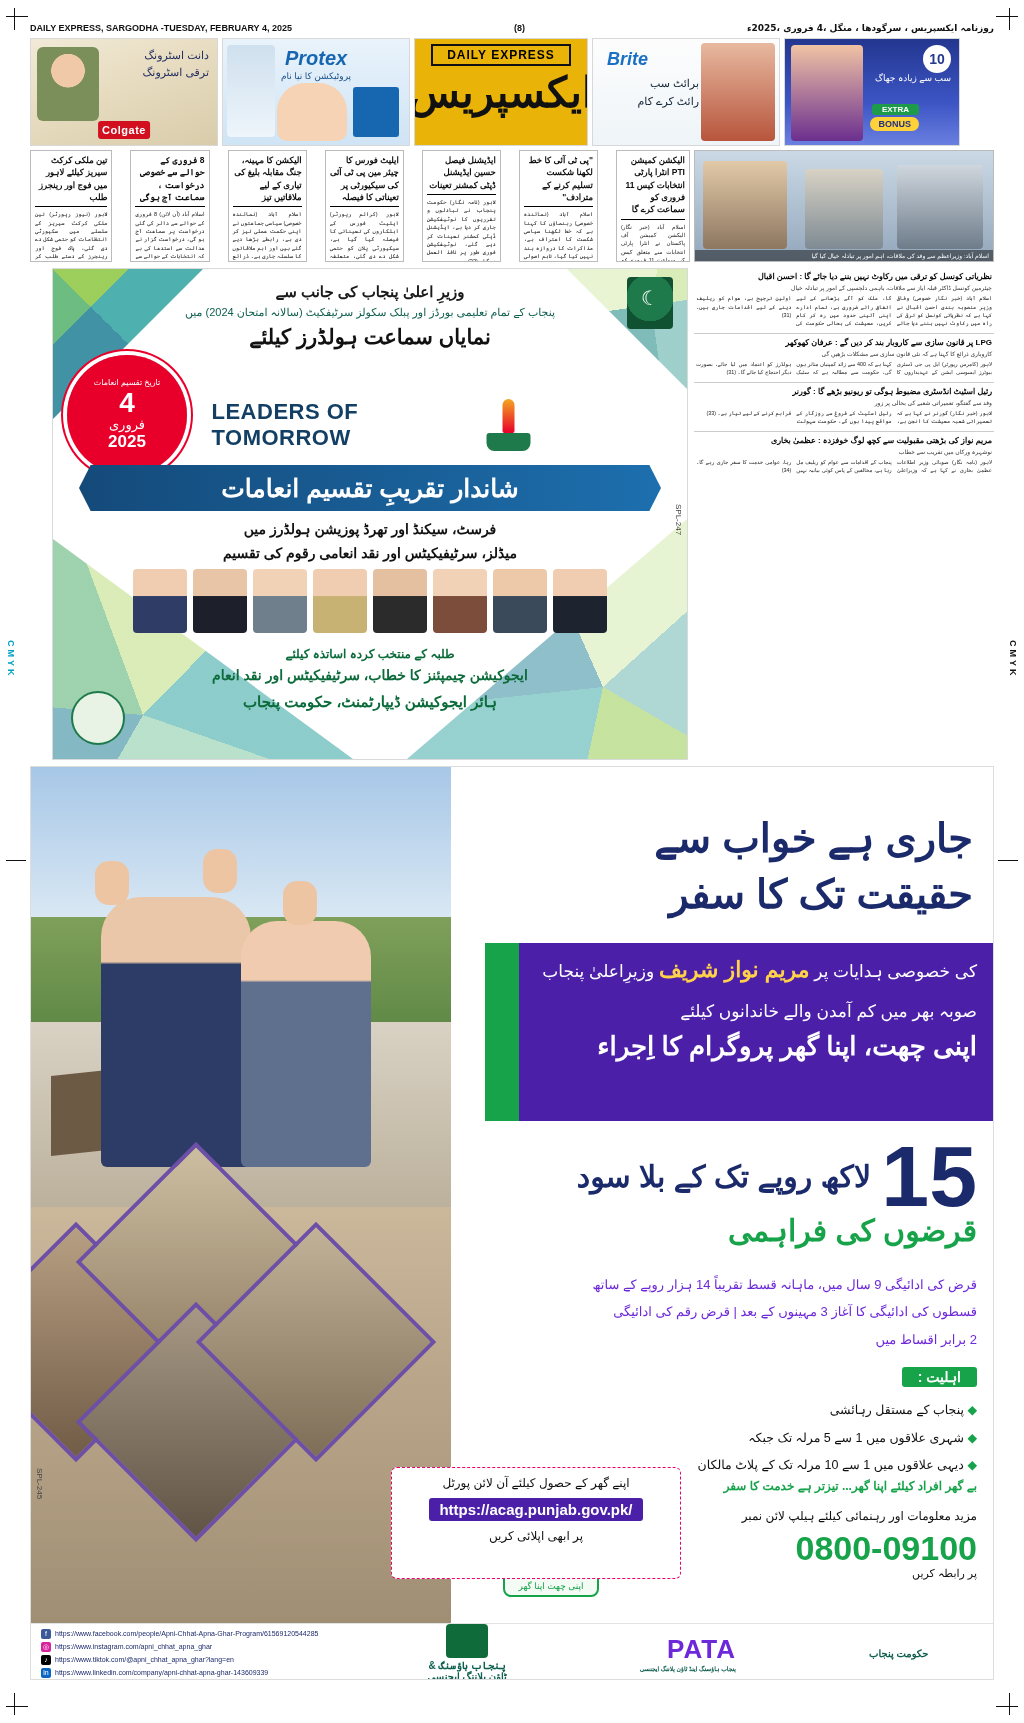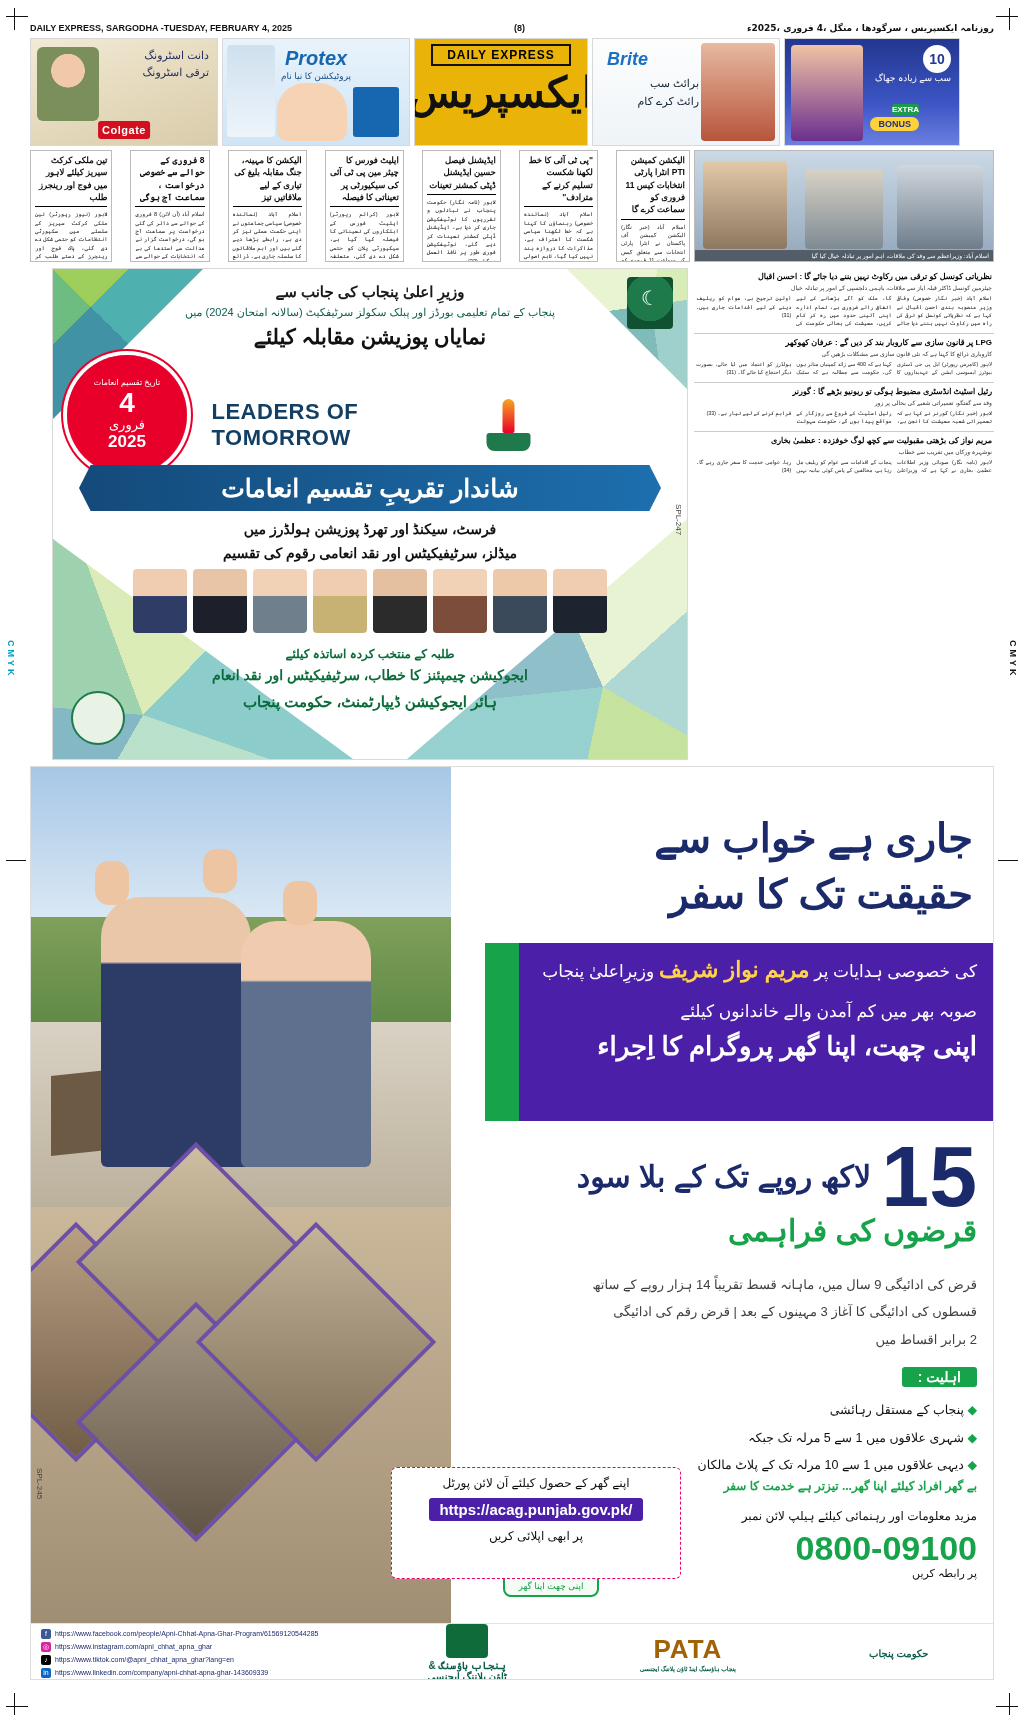--- a/index.html
+++ b/index.html
@@ -62,21 +62,21 @@
   .protex-pack { position:absolute; right:10px; bottom:8px; width:46px; height:50px; background:#1666b0; border-radius:3px; }
   .protex-doc { position:absolute; left:4px; top:6px; width:48px; height:92px; border-radius:4px; background:linear-gradient(180deg,#cfe0ee,#eef5fb); }
   .nameplate-box { position:absolute; inset:0; display:flex; flex-direction:column; align-items:center; }
   .nameplate-top { font-size:12px; font-weight:bold; letter-spacing:1px; border:2px solid #111; padding:2px 14px; margin-top:5px; }
   .nameplate-urdu { font-size:42px; font-weight:bold; color:#111; margin-top:2px; direction:rtl; }
   .brite-logo { position:absolute; left:14px; top:10px; color:#1b6fc4; font-weight:bold; font-style:italic; font-size:18px; }
   .brite-urdu { position:absolute; left:10px; top:36px; font-size:11px; color:#123; line-height:1.6; direction:rtl; text-align:right; width:96px; }
   .brite-woman { position:absolute; right:4px; top:4px; width:74px; height:98px; border-radius:4px; background:linear-gradient(180deg,#e7b9a0,#b7553c); }
   .surf-badge { position:absolute; right:8px; top:6px; background:#fff; color:#233a8f; border-radius:50%; width:28px; height:28px; font-size:14px; font-weight:bold; display:flex; align-items:center; justify-content:center; }
   .surf-bonus { position:absolute; right:40px; bottom:14px; background:#ffd23a; color:#22307e; font-size:9px; font-weight:bold; padding:2px 8px; border-radius:9px; }
-  .surf-extra { position:absolute; right:40px; bottom:30px; background:#1d9a4a; color:#fff; font-size:8px; font-weight:bold; padding:1px 0; border-radius:3px; }
+  .surf-extra { position:absolute; right:40px; bottom:30px; background:#1d9a4a; color:#fff; font-size:8px; font-weight:bold; padding:1px 10px; border-radius:3px; }
   .surf-urdu { position:absolute; right:8px; top:34px; font-size:9px; color:#fff; direction:rtl; }
   .surf-woman { position:absolute; left:6px; top:6px; width:72px; height:96px; border-radius:4px; background:linear-gradient(180deg,#f0c3a4,#6b2f8f); }
 
   
   .newsband { position: absolute; left: 30px; top: 150px; width: 660px; height: 112px; display: flex; gap: 18px; }
   .newscol { border: 1px solid #bbb; background:#fff; padding: 3px 4px; overflow:hidden; }
   .news-h { font-size: 8.5px; font-weight: bold; color:#111; text-align:right; direction:rtl; line-height:1.45; border-bottom:1px solid #000; padding-bottom:3px; margin-bottom:3px; }
   .news-b { font-size: 5.6px; color:#222; text-align:justify; direction:rtl; line-height:1.5; }
   .news-photo { position:absolute; left:694px; top:150px; width:300px; height:112px; border:1px solid #bbb; background:linear-gradient(180deg,#cbd9e6,#93a7bb); overflow:hidden;}
   .np-caption { position:absolute; left:0; right:0; bottom:0; font-size:6px; color:#fff; background:rgba(0,0,0,.45); padding:2px 4px; text-align:right; direction:rtl; }
@@ -172,21 +172,21 @@
     position:absolute; left:34px; right:0; top:176px; height:178px;
     background: linear-gradient(90deg,#16a34a 0 34px, #4b1fa8 34px 100%);
   }
   .ag-p-l1 { position:absolute; right:18px; top:14px; font-size:17px; color:#ffffff; direction:rtl; }
   .ag-p-l1 b { font-size:22px; color:#ffd24a; }
   .ag-p-l2 { position:absolute; right:18px; top:58px; font-size:17px; color:#ffffff; direction:rtl; }
   .ag-p-l3 { position:absolute; right:18px; top:88px; font-size:26px; font-weight:bold; color:#ffffff; direction:rtl; }
   .ag-15 { position:absolute; right:18px; top:366px; font-size:86px; font-weight:bold; color:#1b2a6b; line-height:1; }
   .ag-15-txt { position:absolute; right:124px; top:392px; font-size:30px; font-weight:bold; color:#1b2a6b; direction:rtl; }
   .ag-15-txt2 { position:absolute; right:18px; top:446px; font-size:30px; font-weight:bold; color:#16a34a; direction:rtl; }
-  .ag-terms { position:absolute; right:18px; top:504px; width:480px; text-align:right; direction:rtl; font-size:13px; color:#404040; line-height:2.1; }
+  .ag-terms { position:absolute; right:18px; top:504px; width:480px; text-align:right; direction:rtl; font-size:13px; color:#6d28d9; line-height:2.1; }
   .ag-elig-head { position:absolute; right:18px; top:600px; background:#16a34a; color:#fff; font-size:14px; font-weight:bold; padding:2px 16px; border-radius:3px; direction:rtl; }
   .ag-elig { position:absolute; right:18px; top:630px; width:400px; text-align:right; direction:rtl; font-size:12.5px; color:#111; line-height:2.2; }
   .bullet { color:#16a34a; }
   .ag-tag { position:absolute; right:18px; top:712px; font-size:12px; color:#16a34a; direction:rtl; font-weight:bold; }
   .ag-help { position:absolute; right:18px; top:742px; width:420px; text-align:right; direction:rtl; font-size:12px; color:#111; }
   .ag-phone { position:absolute; right:18px; top:762px; font-size:34px; font-weight:bold; color:#16a34a; direction:rtl; }
   .ag-phone-sub { position:absolute; right:18px; top:800px; font-size:11px; color:#111; direction:rtl; }
   .ag-housebadge { position:absolute; left:52px; top:740px; width:96px; height:90px; border:2px solid #16a34a; border-radius:8px; background:#f3fbf4; }
   .ag-housebadge:after { content:"⌂"; position:absolute; left:50%; top:38%; transform:translate(-50%,-50%); font-size:44px; color:#16a34a; }
   .ag-housebadge .lbl { position:absolute; left:0; right:0; bottom:4px; text-align:center; font-size:9px; color:#16a34a; direction:rtl; }
@@ -195,21 +195,21 @@
   .ag-portal .l1 { font-size:12px; direction:rtl; color:#111; }
   .ag-portal .url { display:inline-block; margin-top:8px; background:#4b1fa8; color:#fff; font-size:15px; font-weight:bold; padding:3px 10px; border-radius:3px; }
   .ag-portal .l2 { font-size:12px; direction:rtl; color:#111; margin-top:8px; }
 
   .ag-footer { position:absolute; left:0; bottom:0; width:964px; height:56px; background:#fff; border-top:1px solid #e3e3e3; }
   .ag-social { position:absolute; left:10px; top:4px; font-size:7px; color:#1b2a6b; line-height:1.85; }
   .sicon { display:inline-block; width:10px; height:10px; border-radius:2px; color:#fff; font-size:7px; text-align:center; line-height:10px; margin-right:4px; vertical-align:middle; }
   .s-fb { background:#3b5998; } .s-ig { background:#d6249f; } .s-tt { background:#000; } .s-li { background:#0a66c2; }
   .ag-logos { position:absolute; right:0; left:330px; top:4px; height:50px; display:flex; align-items:center; justify-content:space-around; }
   .logo-ph { text-align:center; direction:rtl; font-size:10px; color:#0f5f4f; font-weight:bold; }
-  .logo-pata { font-size:26px; font-weight:bold; color:#a16207; letter-spacing:1px; }
+  .logo-pata { font-size:26px; font-weight:bold; color:#6d28d9; letter-spacing:1px;text-align:right; }
   .spl-245 { position:absolute; left:4px; bottom:180px; font-size:8px; writing-mode:vertical-rl; color:#444; }
 </style>
 </head>
 <body>
 
 <div class="page">
 
   <div class="cropmark" style="left:14px; top:8px; width:1px; height:22px;"></div>
   <div class="cropmark" style="left:6px; top:16px; width:22px; height:1px;"></div>
   <div class="cropmark" style="right:14px; top:8px; width:1px; height:22px;"></div>
@@ -338,21 +338,21 @@
   <div class="lot-ad">
     <div class="lot-bg-tl"></div>
     <div class="lot-bg-tr"></div>
     <div class="lot-bg-bl"></div>
     <div class="lot-bg-br"></div>
 
     <div class="lot-inner">
       <div class="lot-crest"></div>
       <div class="lot-line1">وزیرِ اعلیٰ پنجاب کی جانب سے</div>
       <div class="lot-line2">پنجاب کے تمام تعلیمی بورڈز اور پبلک سکولز سرٹیفکیٹ (سالانہ امتحان 2024) میں</div>
-      <div class="lot-line3">نمایاں پوزیشن مقابلہ کیلئے</div>
+      <div class="lot-line3">نمایاں سماعت ہولڈرز کیلئے</div>
 
       <div class="lot-date-seal">
         <div class="seal-top">تاریخ تقسیم انعامات</div>
         <div class="seal-day">4</div>
         <div class="seal-mon">فروری</div>
         <div class="seal-year">2025</div>
       </div>
 
       <div class="lot-logo">
         <div class="lot-logo-text">LEADERS OF TOMORROW</div>

